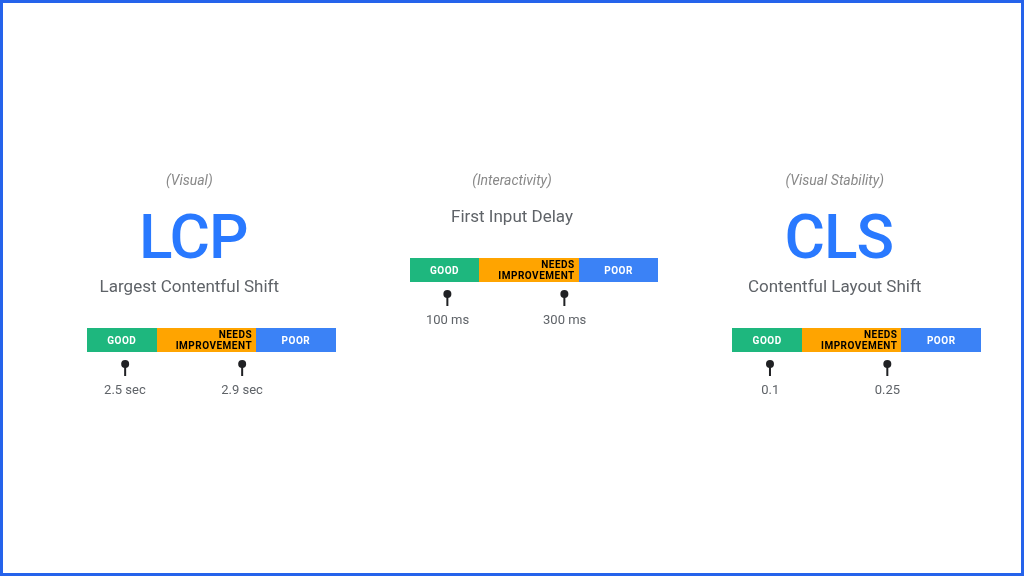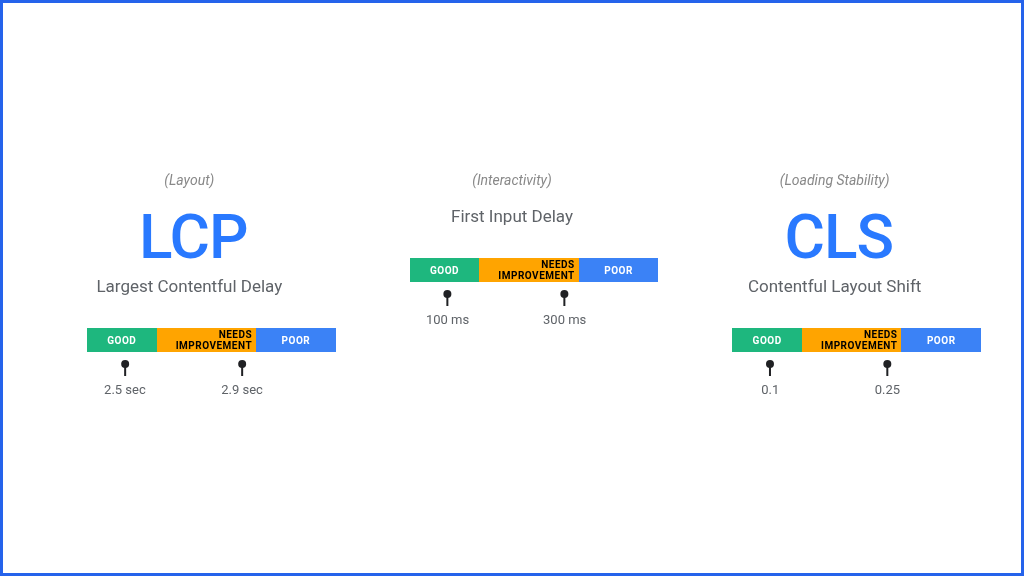--- a/index.html
+++ b/index.html
@@ -131,23 +131,23 @@
     .threshold.t2 {
       left: 68%;
     }
   </style>
 </head>
 <body>
 
 <div class="container">
 
   <div class="metric">
-    <div class="category">(Layout)</div>
+    <div class="category">(Visual)</div>
     <div class="abbr">LCP</div>
-    <div class="fullname">Largest Contentful Delay</div>
+    <div class="fullname">Largest Contentful Shift</div>
     <div class="bar-wrapper">
       <div class="bar">
         <div class="segment good">GOOD</div>
         <div class="segment needs">NEEDS IMPROVEMENT</div>
         <div class="segment poor">POOR</div>
       </div>
       <div class="thresholds">
         <div class="threshold t1">
           <div class="threshold-marker"></div>
           <div class="threshold-label">2.5 sec</div>
@@ -176,21 +176,21 @@
         </div>
         <div class="threshold t2">
           <div class="threshold-marker"></div>
           <div class="threshold-label">300 ms</div>
         </div>
       </div>
     </div>
   </div>
 
   <div class="metric">
-    <div class="category">(Loading Stability)</div>
+    <div class="category">(Visual Stability)</div>
     <div class="abbr">CLS</div>
     <div class="fullname">Contentful Layout Shift</div>
     <div class="bar-wrapper">
       <div class="bar">
         <div class="segment good">GOOD</div>
         <div class="segment needs">NEEDS IMPROVEMENT</div>
         <div class="segment poor">POOR</div>
       </div>
       <div class="thresholds">
         <div class="threshold t1">

